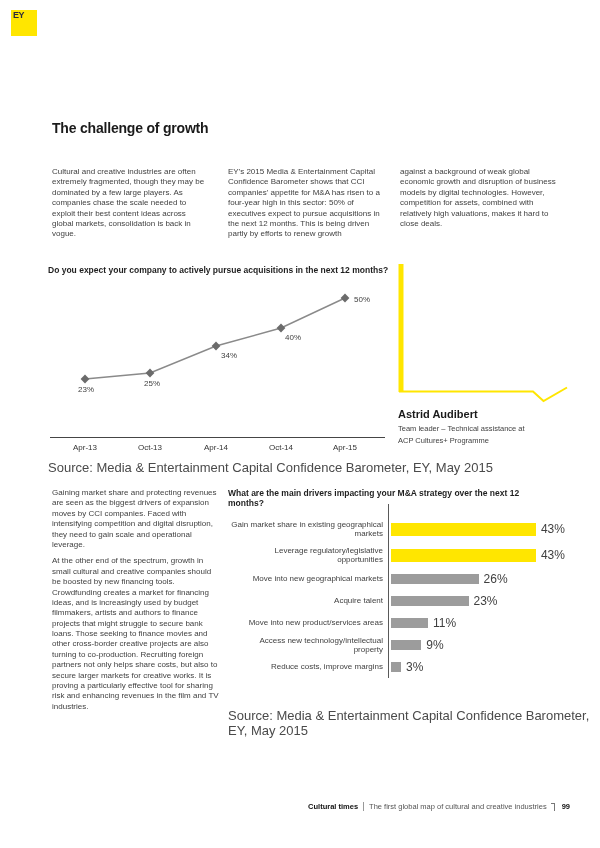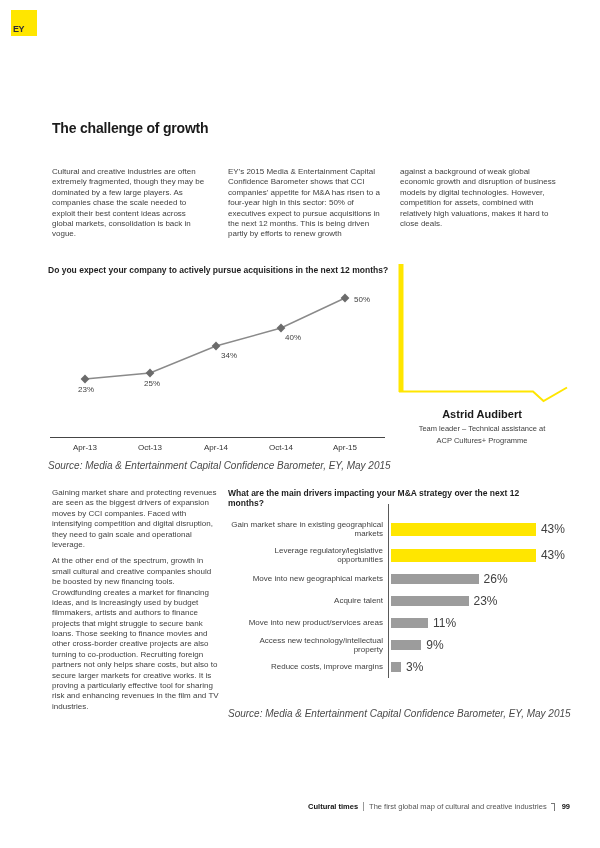--- a/index.html
+++ b/index.html
@@ -10,21 +10,21 @@
     --text-dark:#1F1F1F;
     --text-body:#3F3F3F;
   }
   *{box-sizing:border-box;margin:0;padding:0;}
   html,body{background:#fff;}
   body{font-family:"Liberation Sans","DejaVu Sans",sans-serif;color:var(--text-body);}
   .page{position:relative;width:600px;height:848px;background:#fff;overflow:hidden;}
 
   
   .ey-logo{position:absolute;left:11px;top:10px;width:26px;height:26px;background:var(--accent);}
-  .ey-logo span{position:absolute;left:2px;bottom:2px;font-weight:bold;font-size:9px;color:#2E2E38;letter-spacing:-0.5px;}
+  .ey-logo span{position:absolute;left:2px;bottom:16px;font-weight:bold;font-size:9px;color:#2E2E38;letter-spacing:-0.5px;}
 
   
   .page-title{position:absolute;left:52px;top:120px;font-size:14px;font-weight:bold;color:#1A1A1A;letter-spacing:-0.2px;}
 
   
   .intro{position:absolute;left:52px;top:167px;display:flex;}
   .intro .col{font-size:8px;line-height:1.3;color:var(--text-body);}
   .intro .c1{width:153px;margin-right:23px;}
   .intro .c2{width:157px;margin-right:15px;}
   .intro .c3{width:160px;}
@@ -32,29 +32,29 @@
   
   .q-heading{position:absolute;font-size:8.5px;font-weight:bold;color:var(--text-dark);line-height:1.22;}
   .q1{left:48px;top:265px;width:345px;}
   .q2{left:228px;top:488px;width:318px;}
 
   
   .line-chart{position:absolute;left:48px;top:288px;}
   .line-chart .pt-label{font-size:8px;fill:var(--text-body);}
   .line-chart .axis-label{font-size:8px;fill:#333;}
 
-  .chart-source{position:absolute;font-size:10px;font-style:italic;color:#4A4A4A;}
+  .chart-source{position:absolute;font-size:13px;color:#4A4A4A;}
   .src1{left:48px;top:460px;}
   .src2{left:228px;top:708px;}
 
   
   .quote-border{position:absolute;left:398px;top:260px;}
   .quote-border .qb{stroke:var(--accent);fill:none;}
   .quote-text{position:absolute;left:412px;top:266px;width:156px;font-size:14.5px;line-height:18.3px;color:#9A9A9A;white-space:pre-line;}
-  .quote-attr{position:absolute;left:398px;top:408px;width:168px;text-align:center;}
+  .quote-attr{position:absolute;left:398px;top:408px;width:168px;text-align:left;}
   .quote-author{font-size:11px;font-weight:bold;color:#1A1A1A;}
   .quote-role{font-size:7.5px;line-height:11.5px;color:var(--text-body);margin-top:3px;}
   .quote-role .r2{display:block;}
 
   
   .left-col{position:absolute;left:52px;top:488px;width:168px;font-size:8px;line-height:1.3;color:var(--text-body);}
   .left-col p + p{margin-top:6px;}
 
   
   .bar-chart{position:absolute;left:228px;top:516px;width:345px;}

